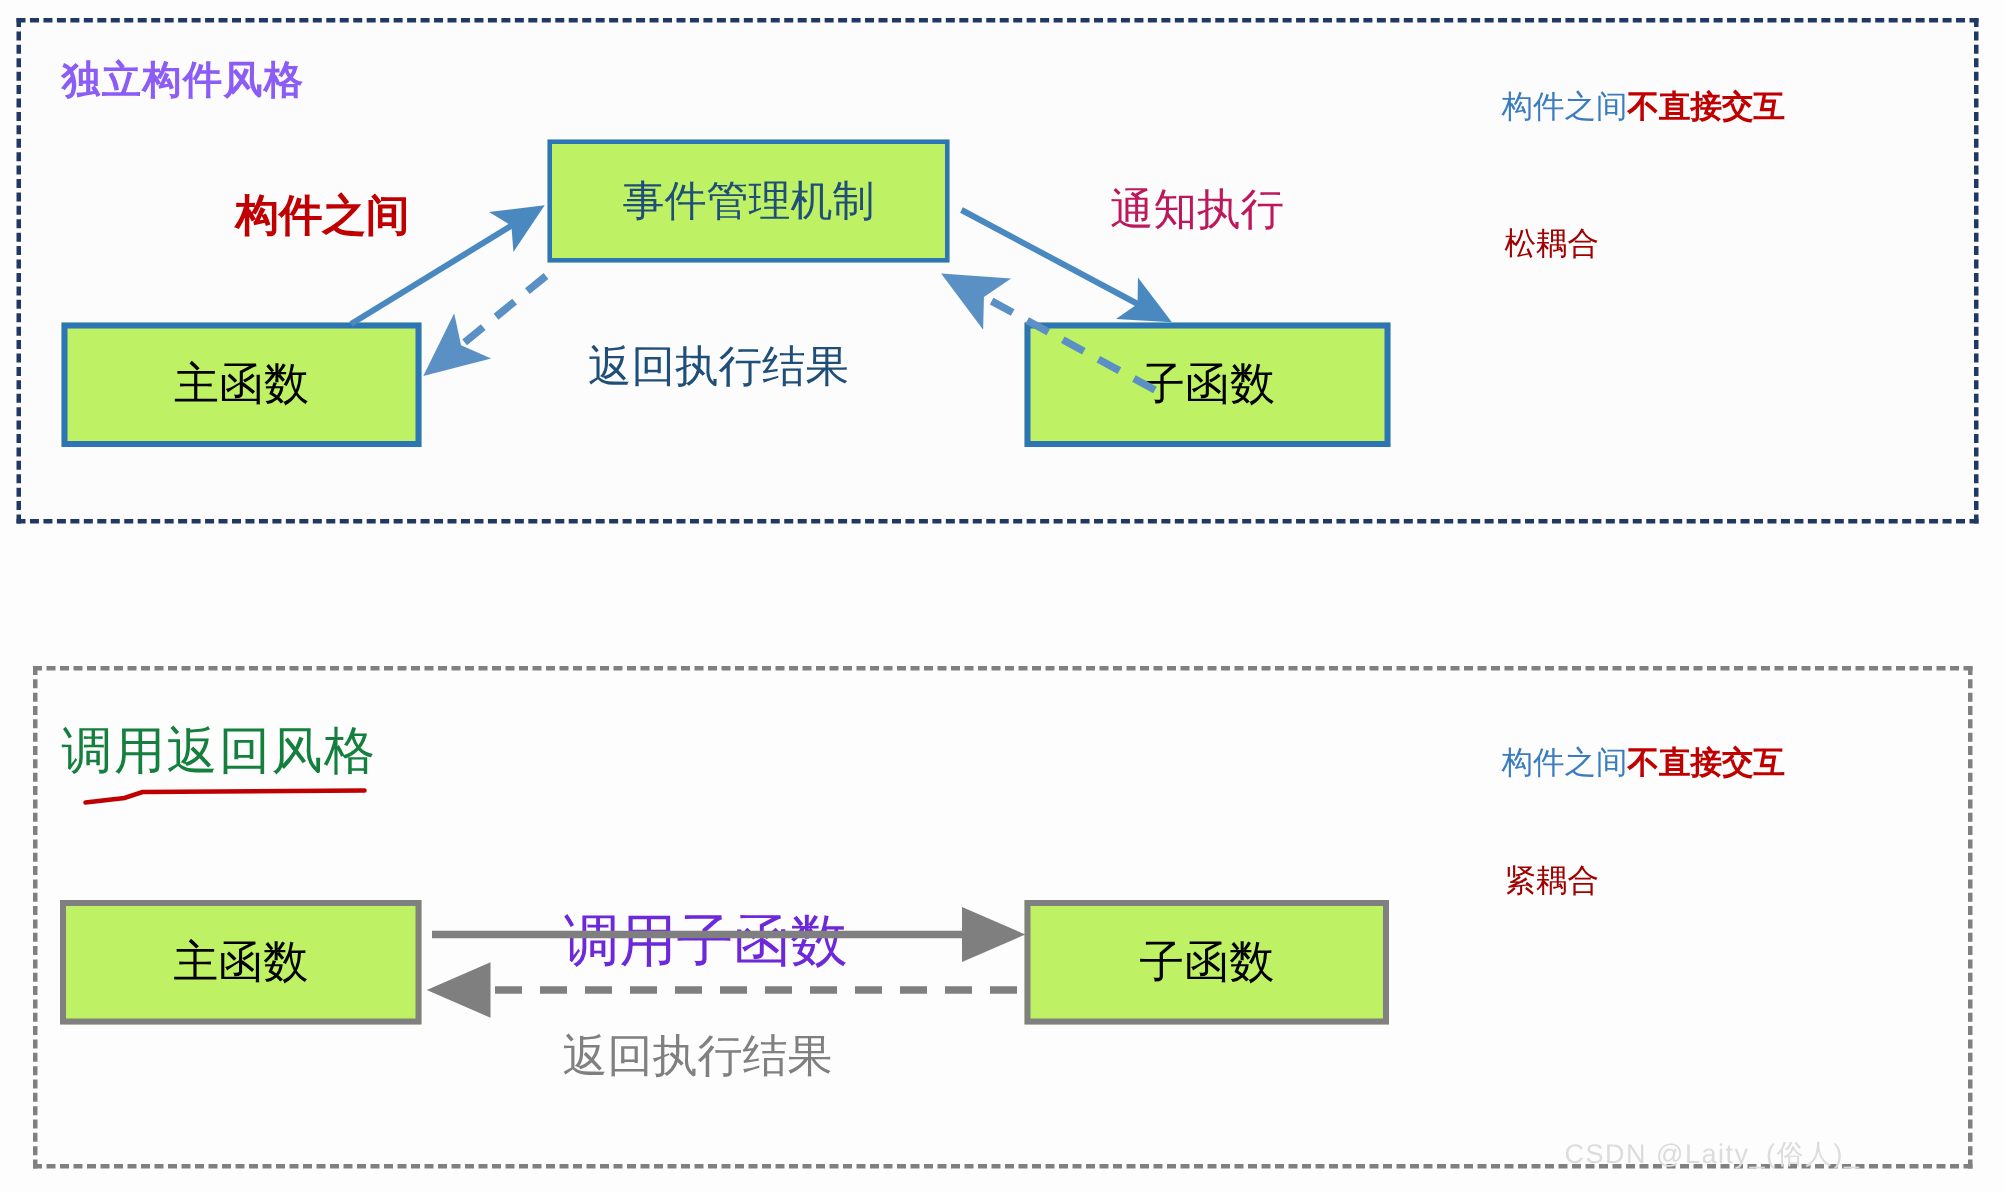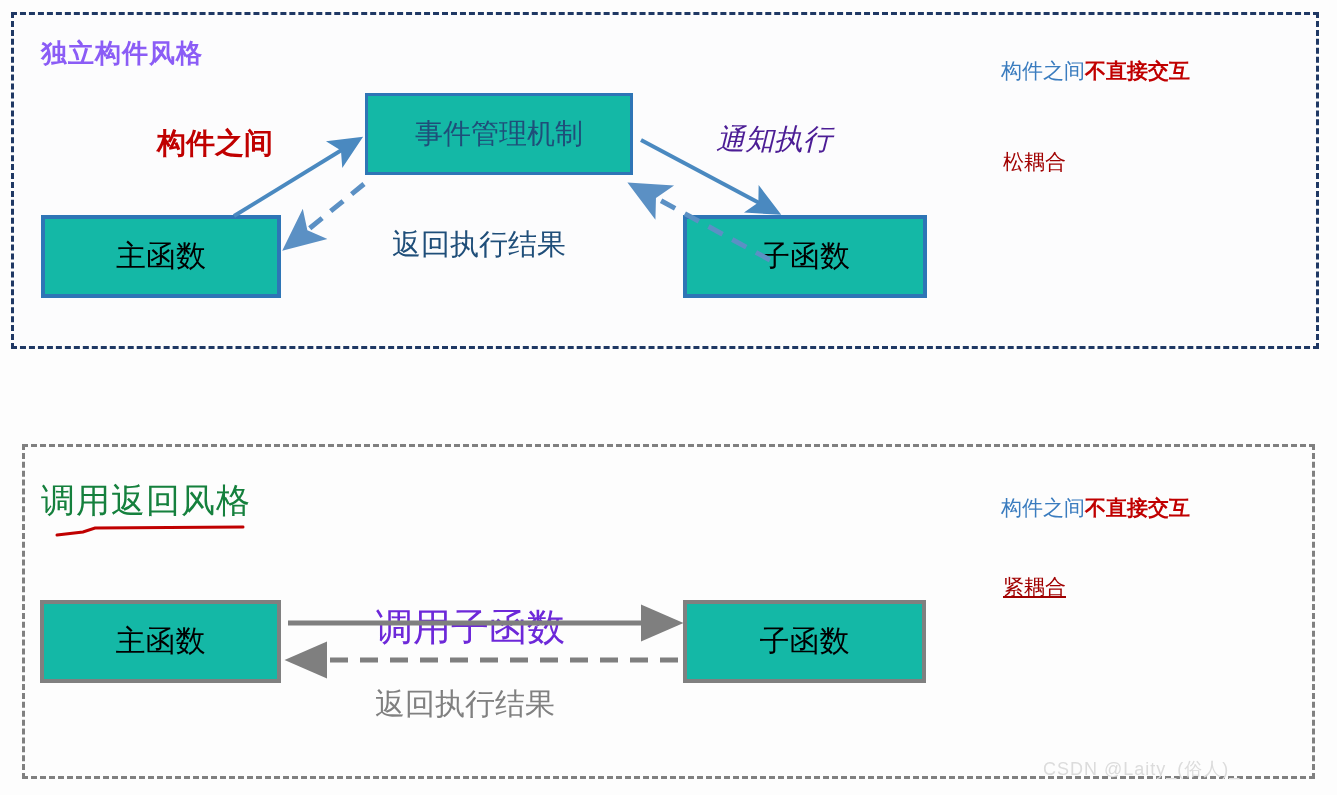--- a/index.html
+++ b/index.html
@@ -70,21 +70,21 @@
     pointer-events: none;
   }
 
   
   .node {
     position: absolute;
     box-sizing: border-box;
     display: flex;
     align-items: center;
     justify-content: center;
-    background: #14b8a6;
+    background: #bef264;
     white-space: nowrap;
     font-family: Liberation Mono, monospace;
   }
   .node-blue {
     border: 4px solid #2e75b6;
     color: #000000;
     font-size: 30px;
   }
   .node-gray {
     border: 4px solid #808080;
@@ -131,24 +131,23 @@
     white-space: nowrap;
     font-size: 29px;
   }
   #label-trigger {
     left: 157px;
     top: 124px;
     color: #c00000;
     font-weight: bold;
   }
   #label-notify {
-    left: 716px;
+    left: 740px;
     top: 120px;
-    color: #4c1d95;
-    font-style: italic;
+    color: #be185d;
   }
   #label-return-1 {
     left: 392px;
     top: 225px;
     color: #1f4e79;
   }
   #label-call-sub {
     left: 375px;
     top: 602px;
     color: #6d28d9;
@@ -177,21 +176,20 @@
     color: #a00000;
   }
   #note-call-interact {
     left: 1001px;
     top: 494px;
   }
   #note-call-coupling {
     left: 1003px;
     top: 573px;
     color: #a00000;
-    text-decoration: underline;
   }
   .note-blue {
     color: #3a7cbf;
   }
   .note-red {
     color: #c00000;
     font-weight: bold;
   }
 
   

